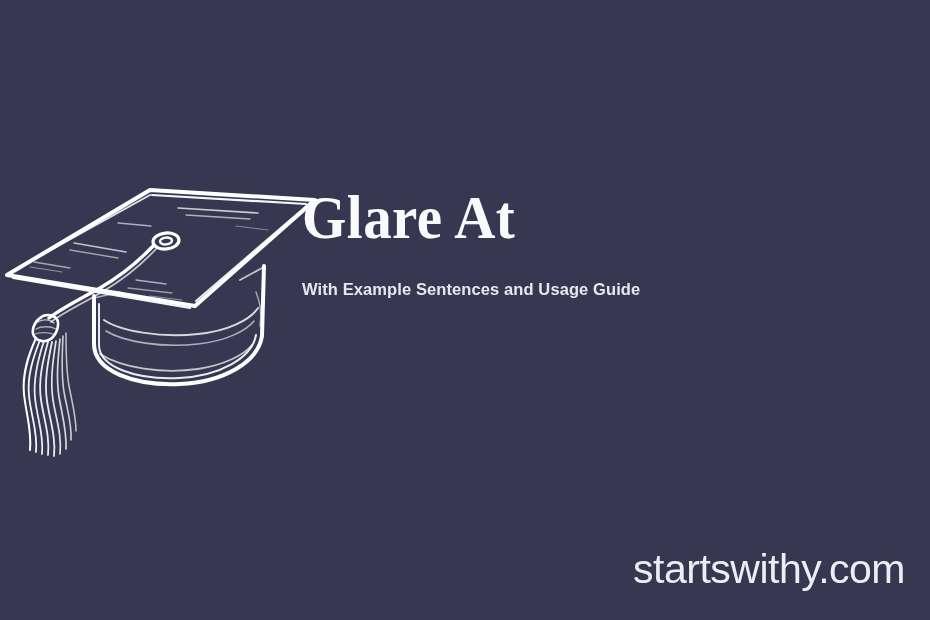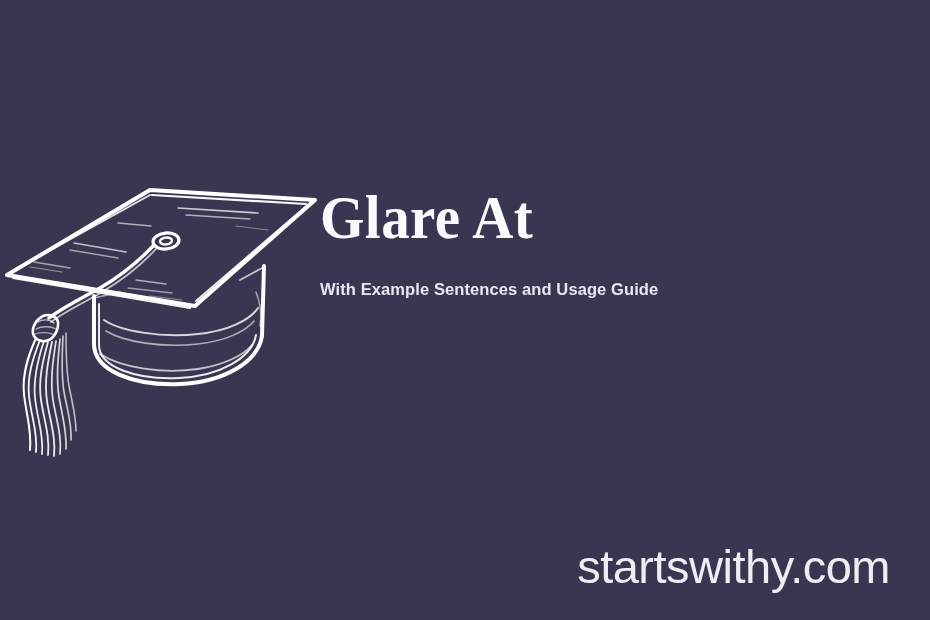--- a/index.html
+++ b/index.html
@@ -33,21 +33,21 @@
   .cap-illustration svg {
     display: block;
     width: 100%;
     height: 100%;
     overflow: visible;
   }
 
   
   .text-block {
     position: absolute;
-    left: 320px;
+    left: 302px;
     top: 186px;
     width: 600px;
   }
 
   .title-word {
     display: block;
     font-family: "Liberation Serif", "DejaVu Serif", serif;
     font-weight: 700;
     font-size: 62px;
     line-height: 1.0;
@@ -81,25 +81,25 @@
     letter-spacing: 0.1px;
     color: #E7E7EF;
     margin: 0;
     padding-top: 33px;
     white-space: nowrap;
   }
 
   
   .site-domain {
     position: absolute;
-    right: 40px;
+    right: 25px;
     bottom: 30px;
     font-family: "Liberation Sans", sans-serif;
     font-weight: 400;
-    font-size: 47px;
+    font-size: 41px;
     letter-spacing: -0.5px;
     line-height: 1.0;
     color: #EDEDF4;
     white-space: nowrap;
   }
 </style>
 </head>
 <body>
 
 <div class="card">

